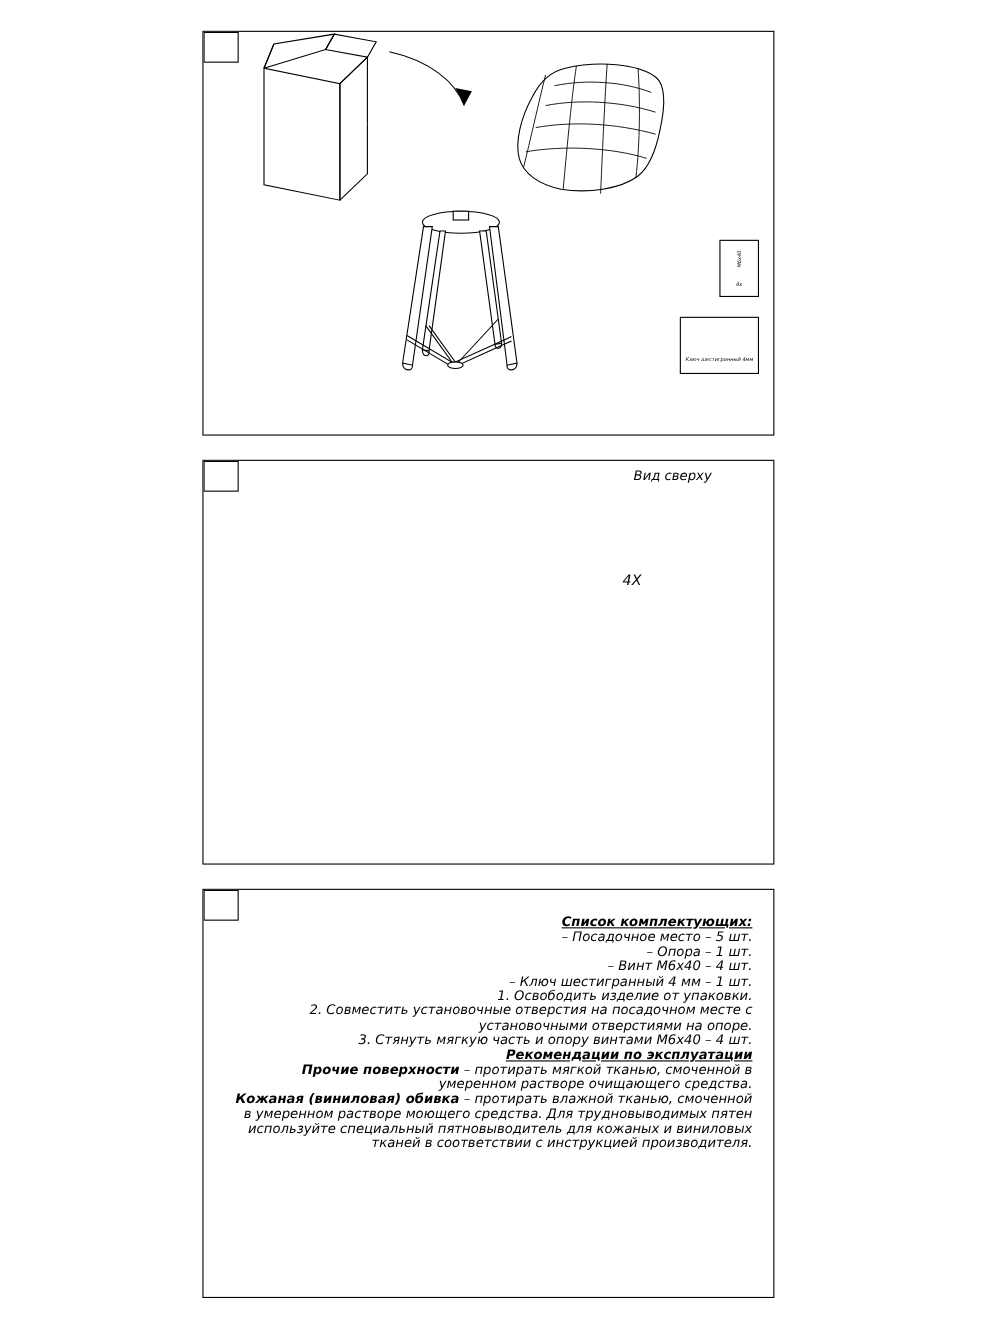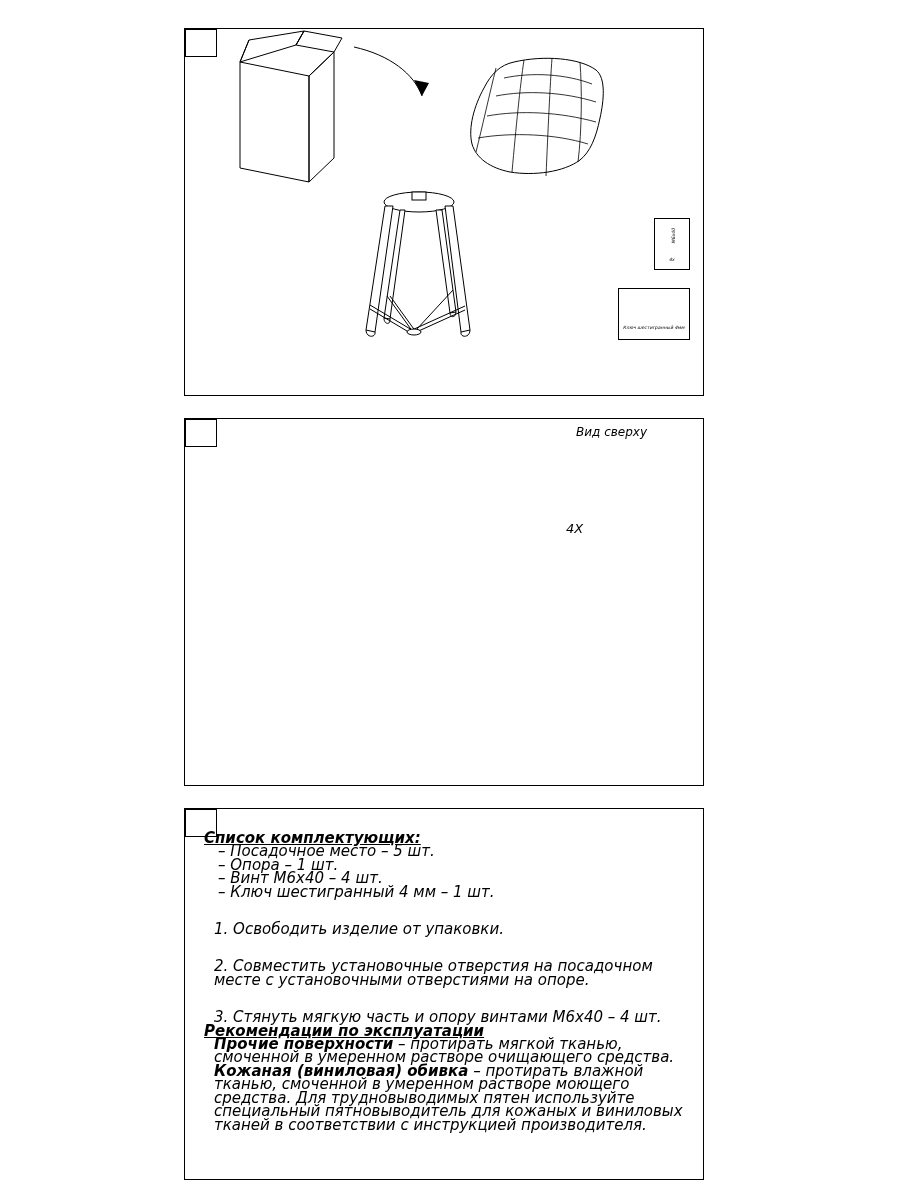--- a/index.html
+++ b/index.html
@@ -53,36 +53,37 @@
   .fillw { fill: #ffffff; stroke: #000; stroke-width: 1; }
   .solidblk { fill: #000; stroke: none; }
 
   
   .text-block {
     position: absolute;
     left: 200px;
     top: 832px;
     width: 480px;
     font-family: "DejaVu Sans", sans-serif;
-    font-size: 15px;
+    font-size: 12px;
     line-height: 13.4px;
     font-style: italic;
     color: #000;
+    text-align: right;
   }
   .t-head {
     font-weight: bold;
     text-decoration: underline;
     font-style: italic;
   }
   .t-sub {
     font-weight: bold;
     font-style: italic;
   }
   .t-item { padding-left: 14px; }
-  .t-num  { padding-left: 10px; margin-top: 24px; }
+  .t-num  { padding-left: 10px; }
   .t-para { padding-left: 10px; text-indent: 0; }
 
   
   .callout {
     position: absolute;
     border: 1px solid #000;
     background: #fff;
     box-sizing: border-box;
   }
   #callout-screw { left: 650px; top: 218px; width: 36px; height: 52px; }

